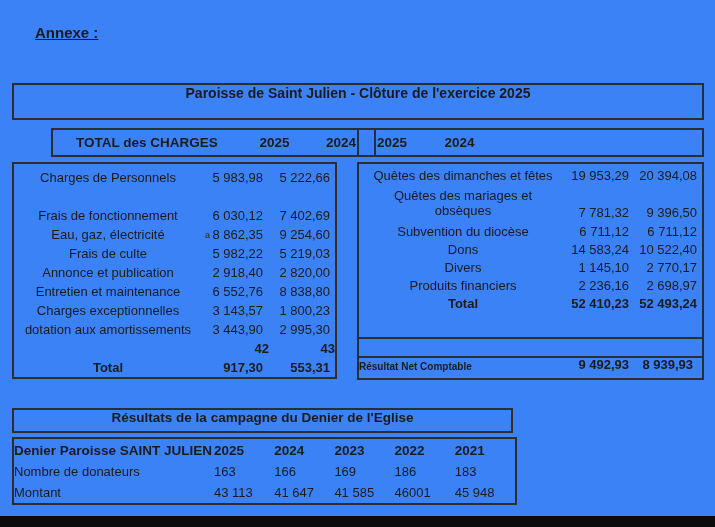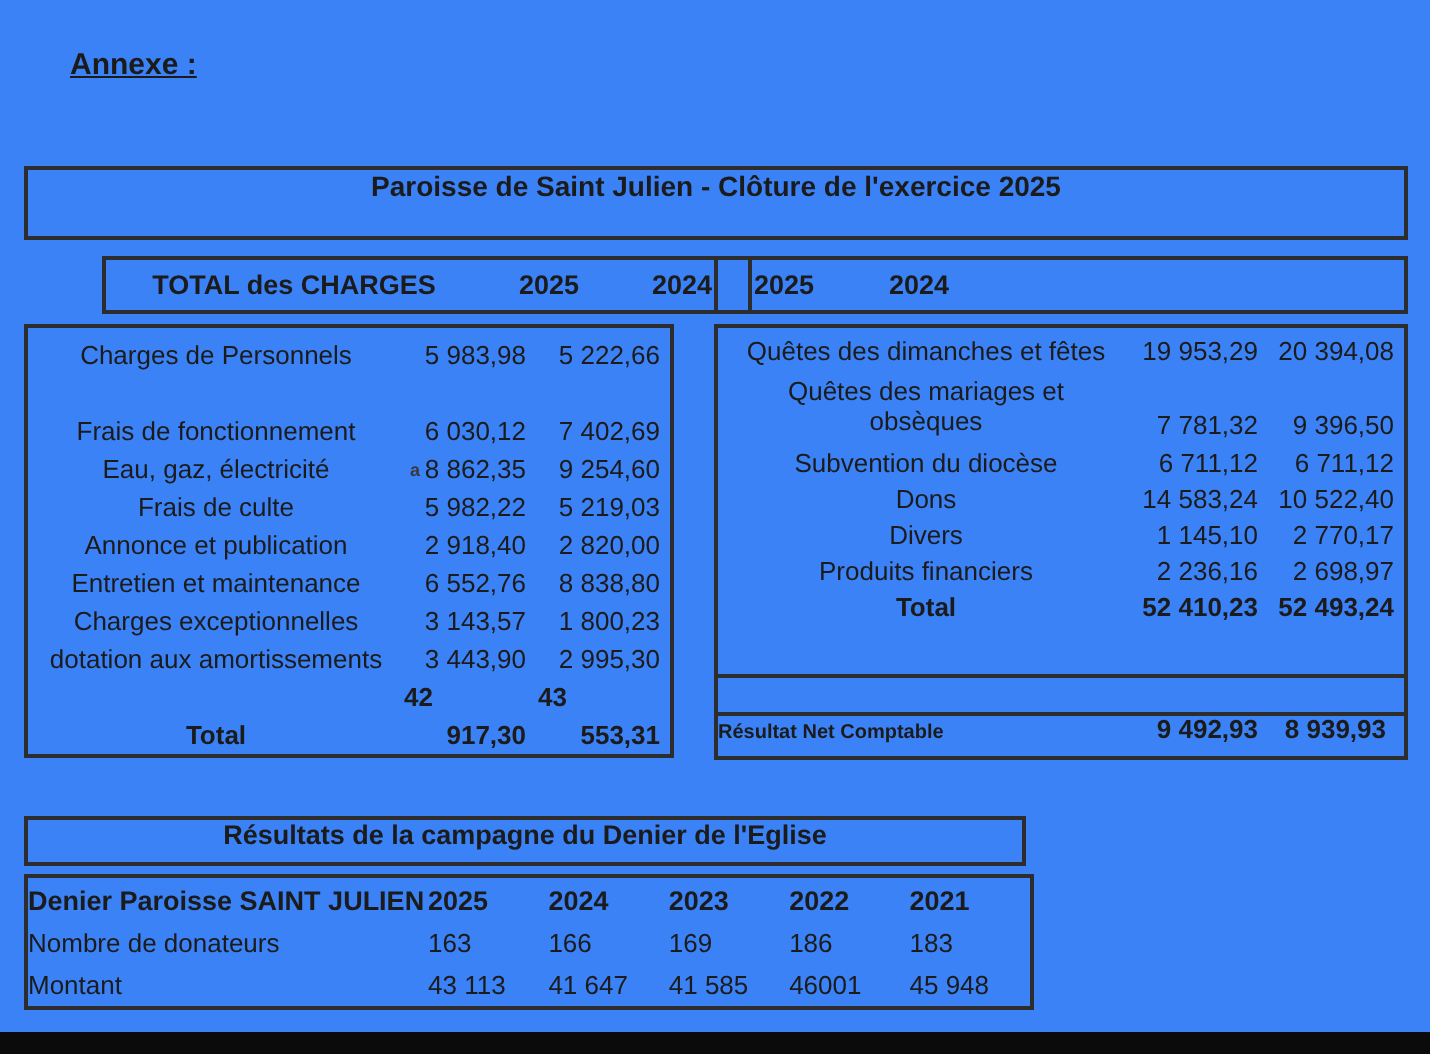--- a/index.html
+++ b/index.html
@@ -18,21 +18,21 @@
   
   .hdrflex{display:flex;align-items:center;height:100%;}
   .hdrflex .hlbl{font-weight:bold;font-size:13.5px;text-align:center;}
   .hdrflex .hyr{font-weight:bold;font-size:13.5px;text-align:center;}
   
   table{border-collapse:collapse;table-layout:fixed;width:100%;}
   td{padding:0;font-size:13px;line-height:15px;overflow:visible;}
   td.lbl{text-align:center;position:relative;}
   td.num{text-align:right;white-space:nowrap;}
   tr.bold td{font-weight:bold;}
-  td.wrapnum{text-align:left;font-weight:bold;white-space:nowrap;}
+  td.wrapnum{text-align:right;font-weight:bold;white-space:nowrap;}
   .charges-table tr{height:19px;}
   .charges-table td.num1{padding-right:6px;}
   .charges-table td.num2{padding-right:5px;}
   .produits-table tr{height:18px;}
   .produits-table tr.tall{height:38px;}
   .produits-table tr.tall td.num{vertical-align:bottom;padding-bottom:2px;}
   .produits-table td.num1{padding-right:4px;}
   .produits-table td.num2{padding-right:5px;}
   .wraplabel{display:inline-block;max-width:150px;}
   .pmark{

